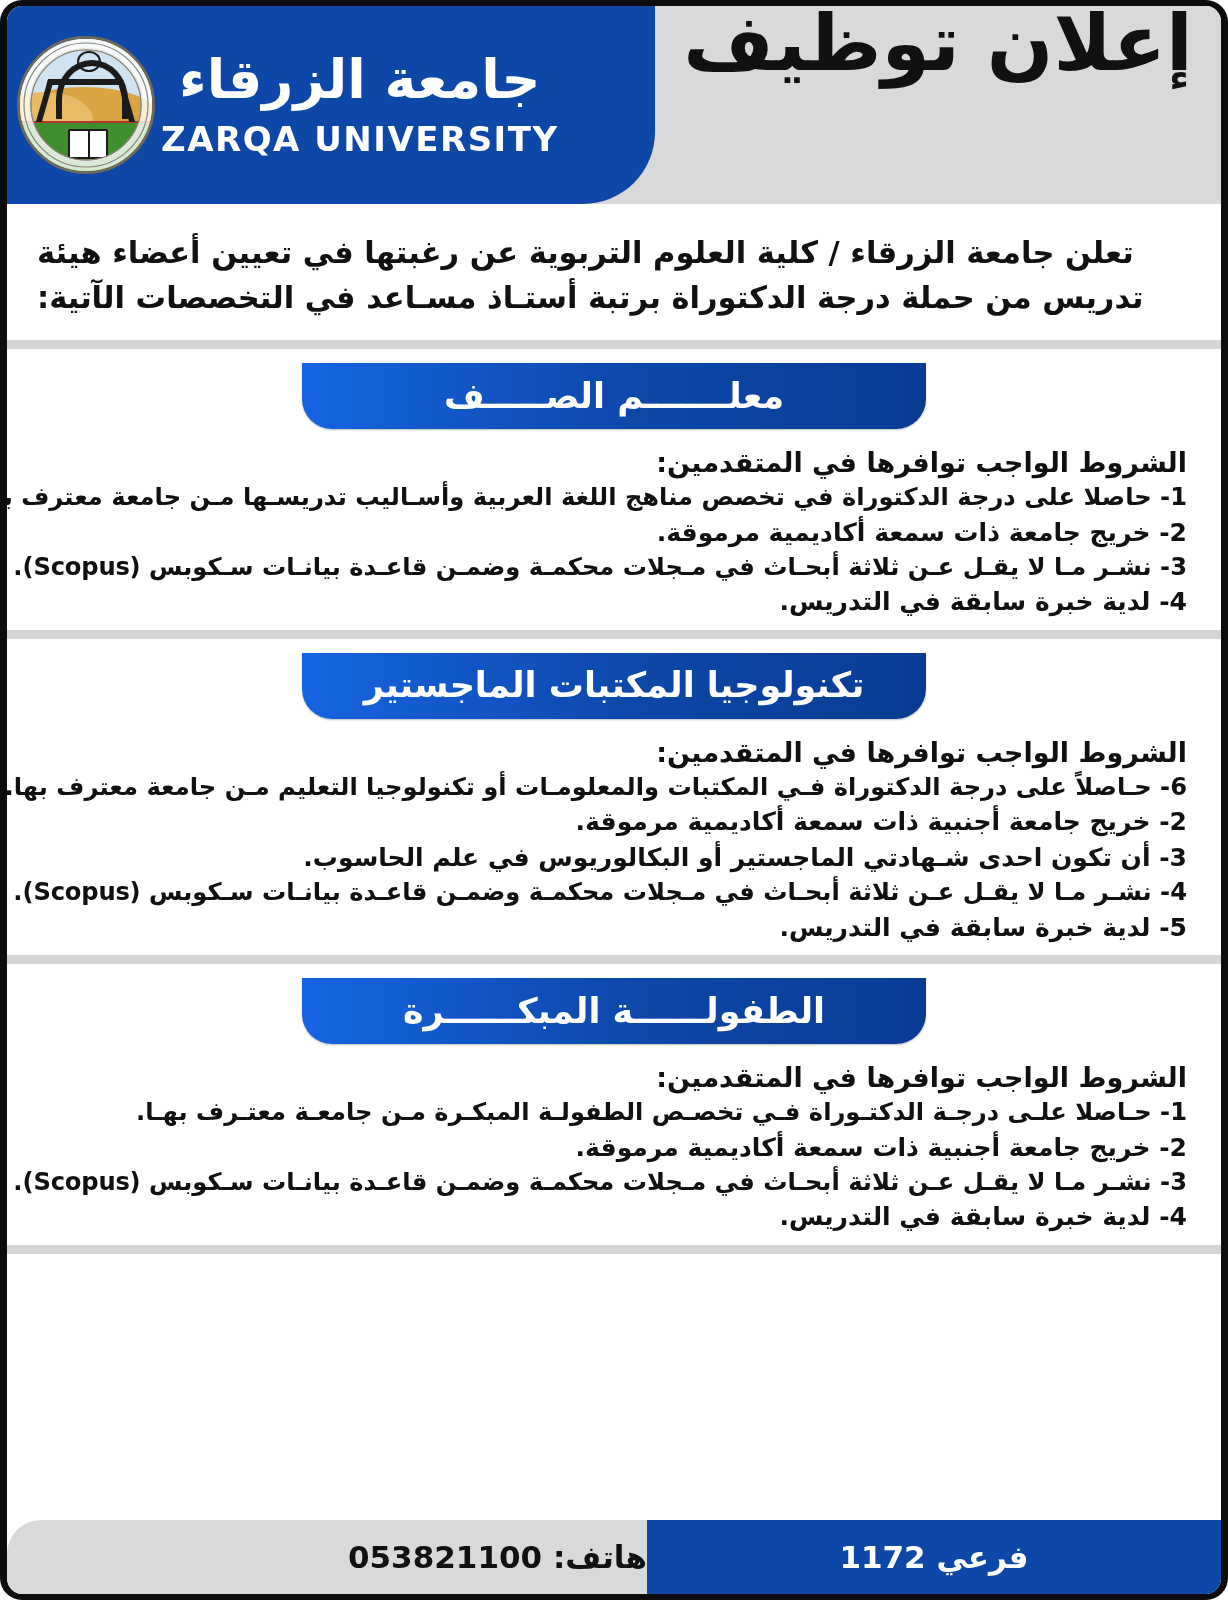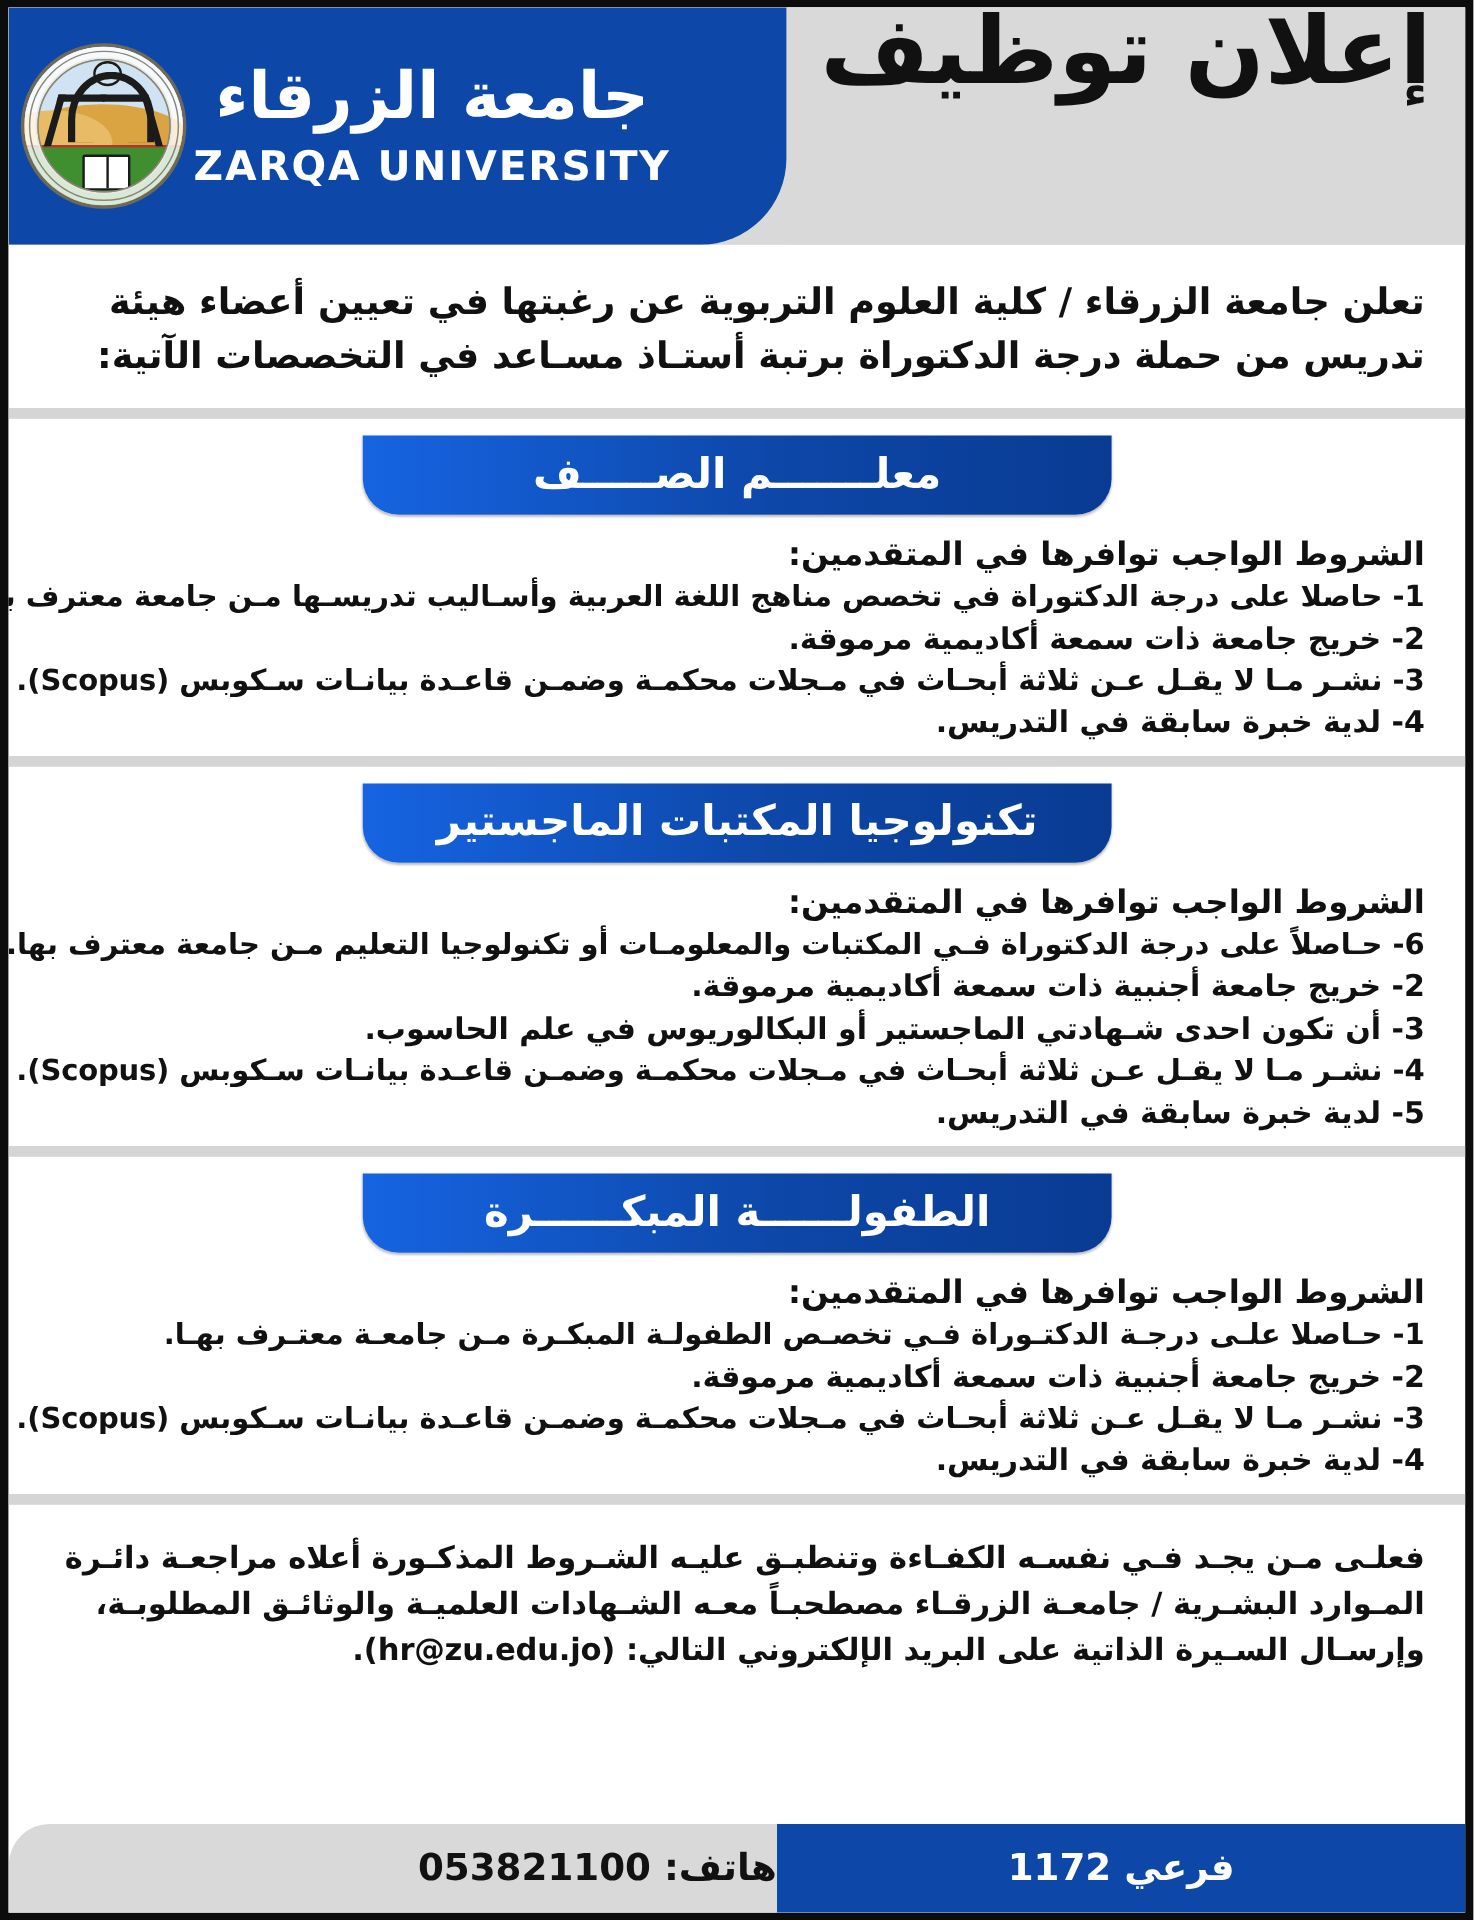--- a/index.html
+++ b/index.html
@@ -17,20 +17,21 @@
     height: 1600px;
     background: #ffffff;
     box-sizing: border-box;
     border-left: 7px solid #0c0c0c;
     border-right: 7px solid #0c0c0c;
     border-top: 6px solid #0c0c0c;
     border-bottom: 6px solid #0c0c0c;
     overflow: hidden;
     display: flex;
     flex-direction: column;
+    border-radius: 22px;
   }
 
   
   .header {
     position: relative;
     height: 198px;
     flex: 0 0 198px;
     background: #d9d9d9;
     display: flex;
     flex-direction: row-reverse;
@@ -129,21 +130,21 @@
     letter-spacing: 1.5px;
     white-space: nowrap;
     line-height: 1.1;
     direction: ltr;
     margin-top: 12px;
   }
 
   
   .intro {
     padding: 26px 34px 20px 30px;
-    text-align: right;
+    text-align: left;
     font-size: 30.5px;
     font-weight: bold;
     line-height: 1.48;
     color: #111111;
     letter-spacing: -0.2px;
   }
 
   
   .divider {
     height: 9px;
@@ -339,21 +340,20 @@
     <div class="cond-title">الشروط الواجب توافرها في المتقدمين:</div>
     <ul class="cond-list">
       <li class="wide">1- حـاصلا علـى درجـة الدكتـوراة فـي تخصـص الطفولـة المبكـرة مـن جامعـة معتـرف بهـا.</li>
       <li>2- خريج جامعة أجنبية ذات سمعة أكاديمية مرموقة.</li>
       <li class="wide">3- نشـر مـا لا يقـل عـن ثلاثة أبحـاث في مـجلات محكمـة وضمـن قاعـدة بيانـات سـكوبس (Scopus).</li>
       <li>4- لدية خبرة سابقة في التدريس.</li>
     </ul>
   </div>
 
   <div class="divider"></div>
-  <div class="footnote">فعلـى مـن يجـد فـي نفسـه الكفـاءة وتنطبـق عليـه الشـروط المذكـورة أعلاه مراجعـة دائـرة المـوارد البشـرية / جامعـة الزرقـاء مصطحبـاً معـه الشـهادات العلميـة والوثائـق المطلوبـة، وإرسـال السـيرة الذاتية على البريد الإلكتروني التالي: (hr@zu.edu.jo).</div>
 
   <div class="spacer"></div>
 
   <div class="bottombar">
     <div class="bar-gray">
       <span class="phone-text">هاتف: 053821100</span>
     </div>
     <div class="bar-blue">
       <span class="ext-text">فرعي 1172</span>
     </div>

